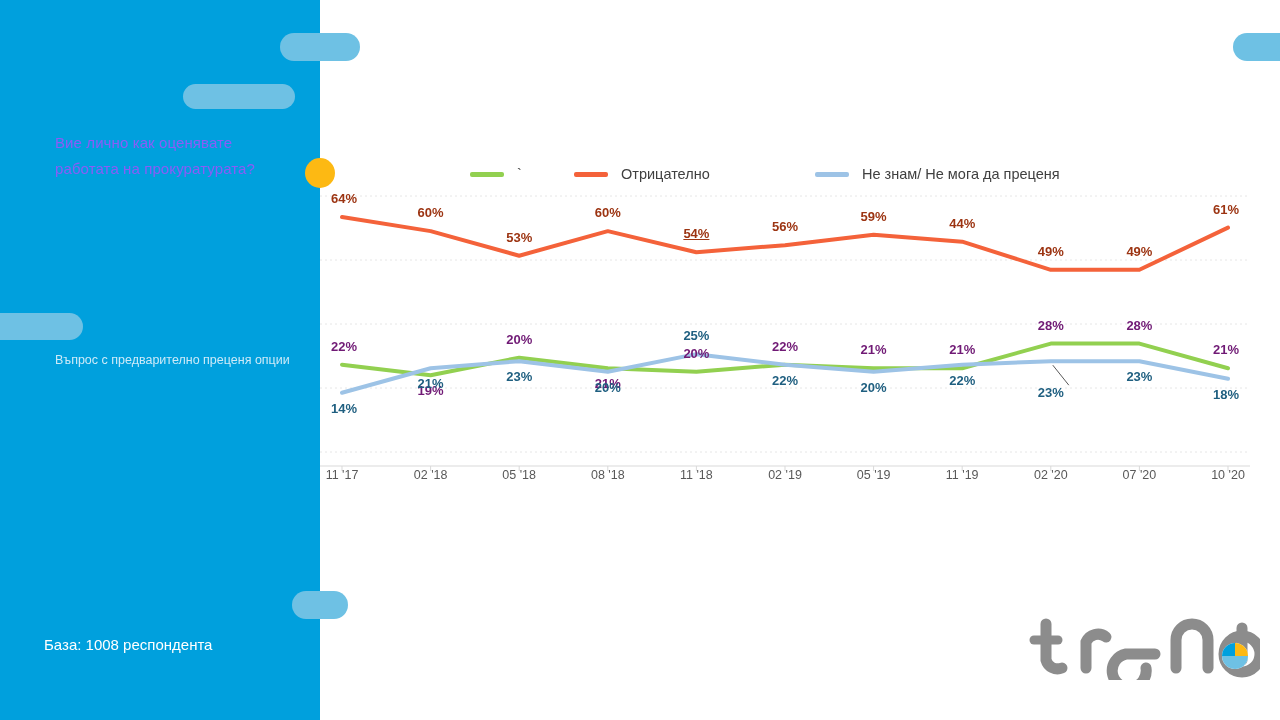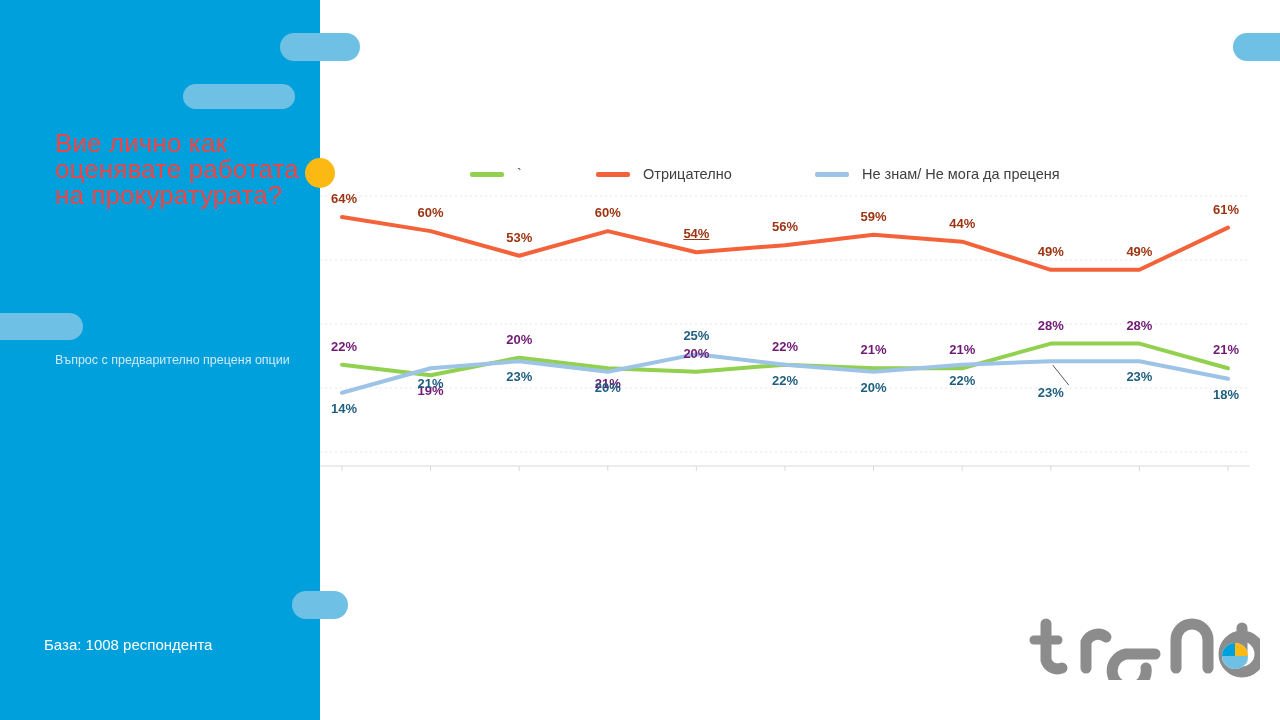--- a/index.html
+++ b/index.html
@@ -23,21 +23,21 @@
   .pill-c{left:-30px;top:313px;width:113px;height:27px;}
   .pill-d{left:292px;top:591px;width:56px;height:28px;}
   .pill-e{left:1233px;top:33px;width:64px;height:28px;}
   .dot-yellow{
     left:305px;top:158px;width:30px;height:30px;border-radius:50%;
     background:#fdb913;
   }
 
   .q-title{
     position:absolute;left:55px;top:130px;width:245px;
-    color:#ef4444;font-size:26px;line-height:26px;font-weight:400;
+    color:#8b5cf6;font-size:15px;line-height:26px;font-weight:400;
     letter-spacing:.1px;
   }
   .q-sub{
     position:absolute;left:55px;top:352px;width:240px;
     color:#cdeaf8;font-size:12.5px;line-height:17px;font-weight:400;
   }
   .q-single{
     position:absolute;left:55px;top:421px;width:240px;
     color:#ffffff;font-size:12.5px;line-height:16px;font-weight:400;
   }
@@ -45,21 +45,21 @@
     position:absolute;left:44px;top:636px;
     color:#ffffff;font-size:15px;font-weight:400;
   }
 
   
   .legend{position:absolute;left:470px;top:160px;height:28px;}
   .lg-item{position:absolute;top:0;display:flex;align-items:center;height:28px;}
   .lg-line{width:34px;height:5px;border-radius:2px;display:inline-block;}
   .lg-text{margin-left:13px;font-size:14.5px;color:#404040;white-space:nowrap;}
   .lg-1{left:0px;}
-  .lg-2{left:126px;}
+  .lg-2{left:104px;}
   .lg-3{left:345px;}
 
   
   .plot{position:absolute;left:320px;top:140px;width:930px;height:340px;}
   .plot svg{display:block;}
 
   .axis-labels{position:absolute;left:320px;top:468px;width:930px;height:20px;}
   .axis-tick{
     position:absolute;top:0;transform:translateX(-50%);
     font-size:12.5px;color:#595959;white-space:nowrap;
@@ -128,20 +128,33 @@
         <line x1="730.8" x2="730.8" y1="326" y2="331" stroke="#d9d9d9" stroke-width="1"></line>
         <line x1="819.4" x2="819.4" y1="326" y2="331" stroke="#d9d9d9" stroke-width="1"></line>
         <line x1="908" x2="908" y1="326" y2="331" stroke="#d9d9d9" stroke-width="1"></line>
         <polyline points="22,224.68571428571428 110.6,235.22857142857143 199.2,217.65714285714284 287.79999999999995,228.2 376.4,231.71428571428572 465,224.68571428571428 553.5999999999999,228.2 642.1999999999999,228.2 730.8,203.6 819.4,203.6 908,228.2" fill="none" stroke="#92d050" stroke-width="4" stroke-linecap="round" stroke-linejoin="round"></polyline>
         <polyline points="22,252.8 110.6,228.2 199.2,221.17142857142858 287.79999999999995,231.71428571428572 376.4,214.14285714285714 465,224.68571428571428 553.5999999999999,231.71428571428572 642.1999999999999,224.68571428571428 730.8,221.17142857142858 819.4,221.17142857142858 908,238.74285714285713" fill="none" stroke="#9dc3e6" stroke-width="4" stroke-linecap="round" stroke-linejoin="round"></polyline>
         <polyline points="22,77.08571428571429 110.6,91.14285714285717 199.2,115.74285714285716 287.79999999999995,91.14285714285717 376.4,112.22857142857143 465,105.19999999999999 553.5999999999999,94.65714285714284 642.1999999999999,101.68571428571428 730.8,129.8 819.4,129.8 908,87.62857142857143" fill="none" stroke="#f4623a" stroke-width="4" stroke-linecap="round" stroke-linejoin="round"></polyline>
         <line x1="732.8" y1="225.17142857142858" x2="748.8" y2="245.17142857142858" stroke="#595959" stroke-width="1"></line>
       </svg>
   </div>
 
+  <div class="axis-labels" id="axis-labels">
+      <div class="axis-tick" style="left: 22px;">11 '17</div>
+      <div class="axis-tick" style="left: 110.6px;">02 '18</div>
+      <div class="axis-tick" style="left: 199.2px;">05 '18</div>
+      <div class="axis-tick" style="left: 287.8px;">08 '18</div>
+      <div class="axis-tick" style="left: 376.4px;">11 '18</div>
+      <div class="axis-tick" style="left: 465px;">02 '19</div>
+      <div class="axis-tick" style="left: 553.6px;">05 '19</div>
+      <div class="axis-tick" style="left: 642.2px;">11 '19</div>
+      <div class="axis-tick" style="left: 730.8px;">02 '20</div>
+      <div class="axis-tick" style="left: 819.4px;">07 '20</div>
+      <div class="axis-tick" style="left: 908px;">10 '20</div>
+    </div>
   <div id="data-labels">
       <div class="dl dl-pos" style="left: 344px; top: 338.686px;">22%</div>
       <div class="dl dl-pos" style="left: 430.6px; top: 383.229px;">19%</div>
       <div class="dl dl-pos" style="left: 519.2px; top: 331.657px;">20%</div>
       <div class="dl dl-pos" style="left: 607.8px; top: 376.2px;">21%</div>
       <div class="dl dl-pos" style="left: 696.4px; top: 345.714px;">20%</div>
       <div class="dl dl-pos" style="left: 785px; top: 338.686px;">22%</div>
       <div class="dl dl-pos" style="left: 873.6px; top: 342.2px;">21%</div>
       <div class="dl dl-pos" style="left: 962.2px; top: 342.2px;">21%</div>
       <div class="dl dl-pos" style="left: 1050.8px; top: 317.6px;">28%</div>

